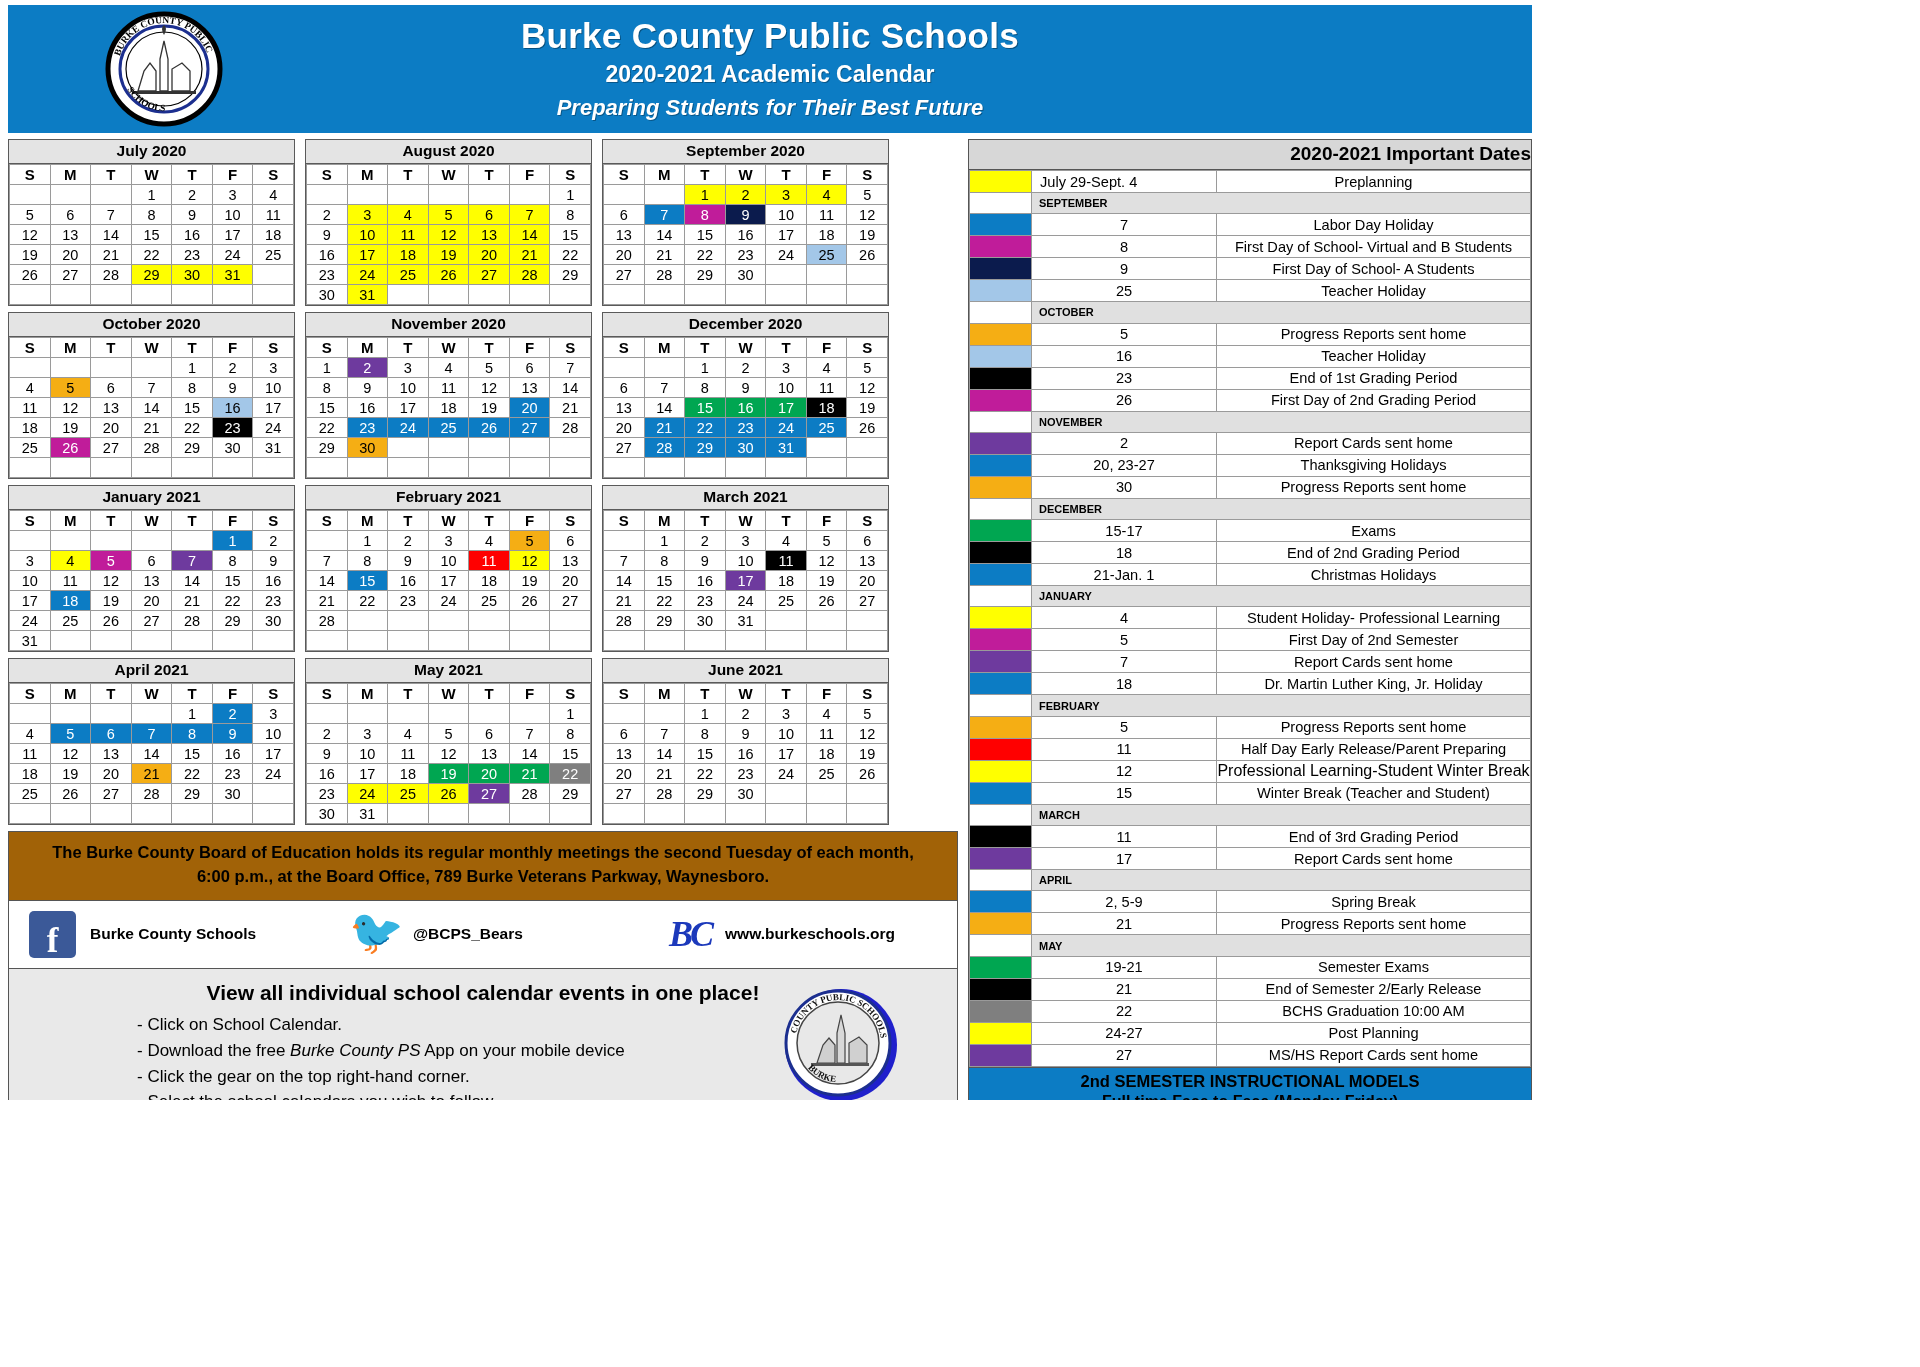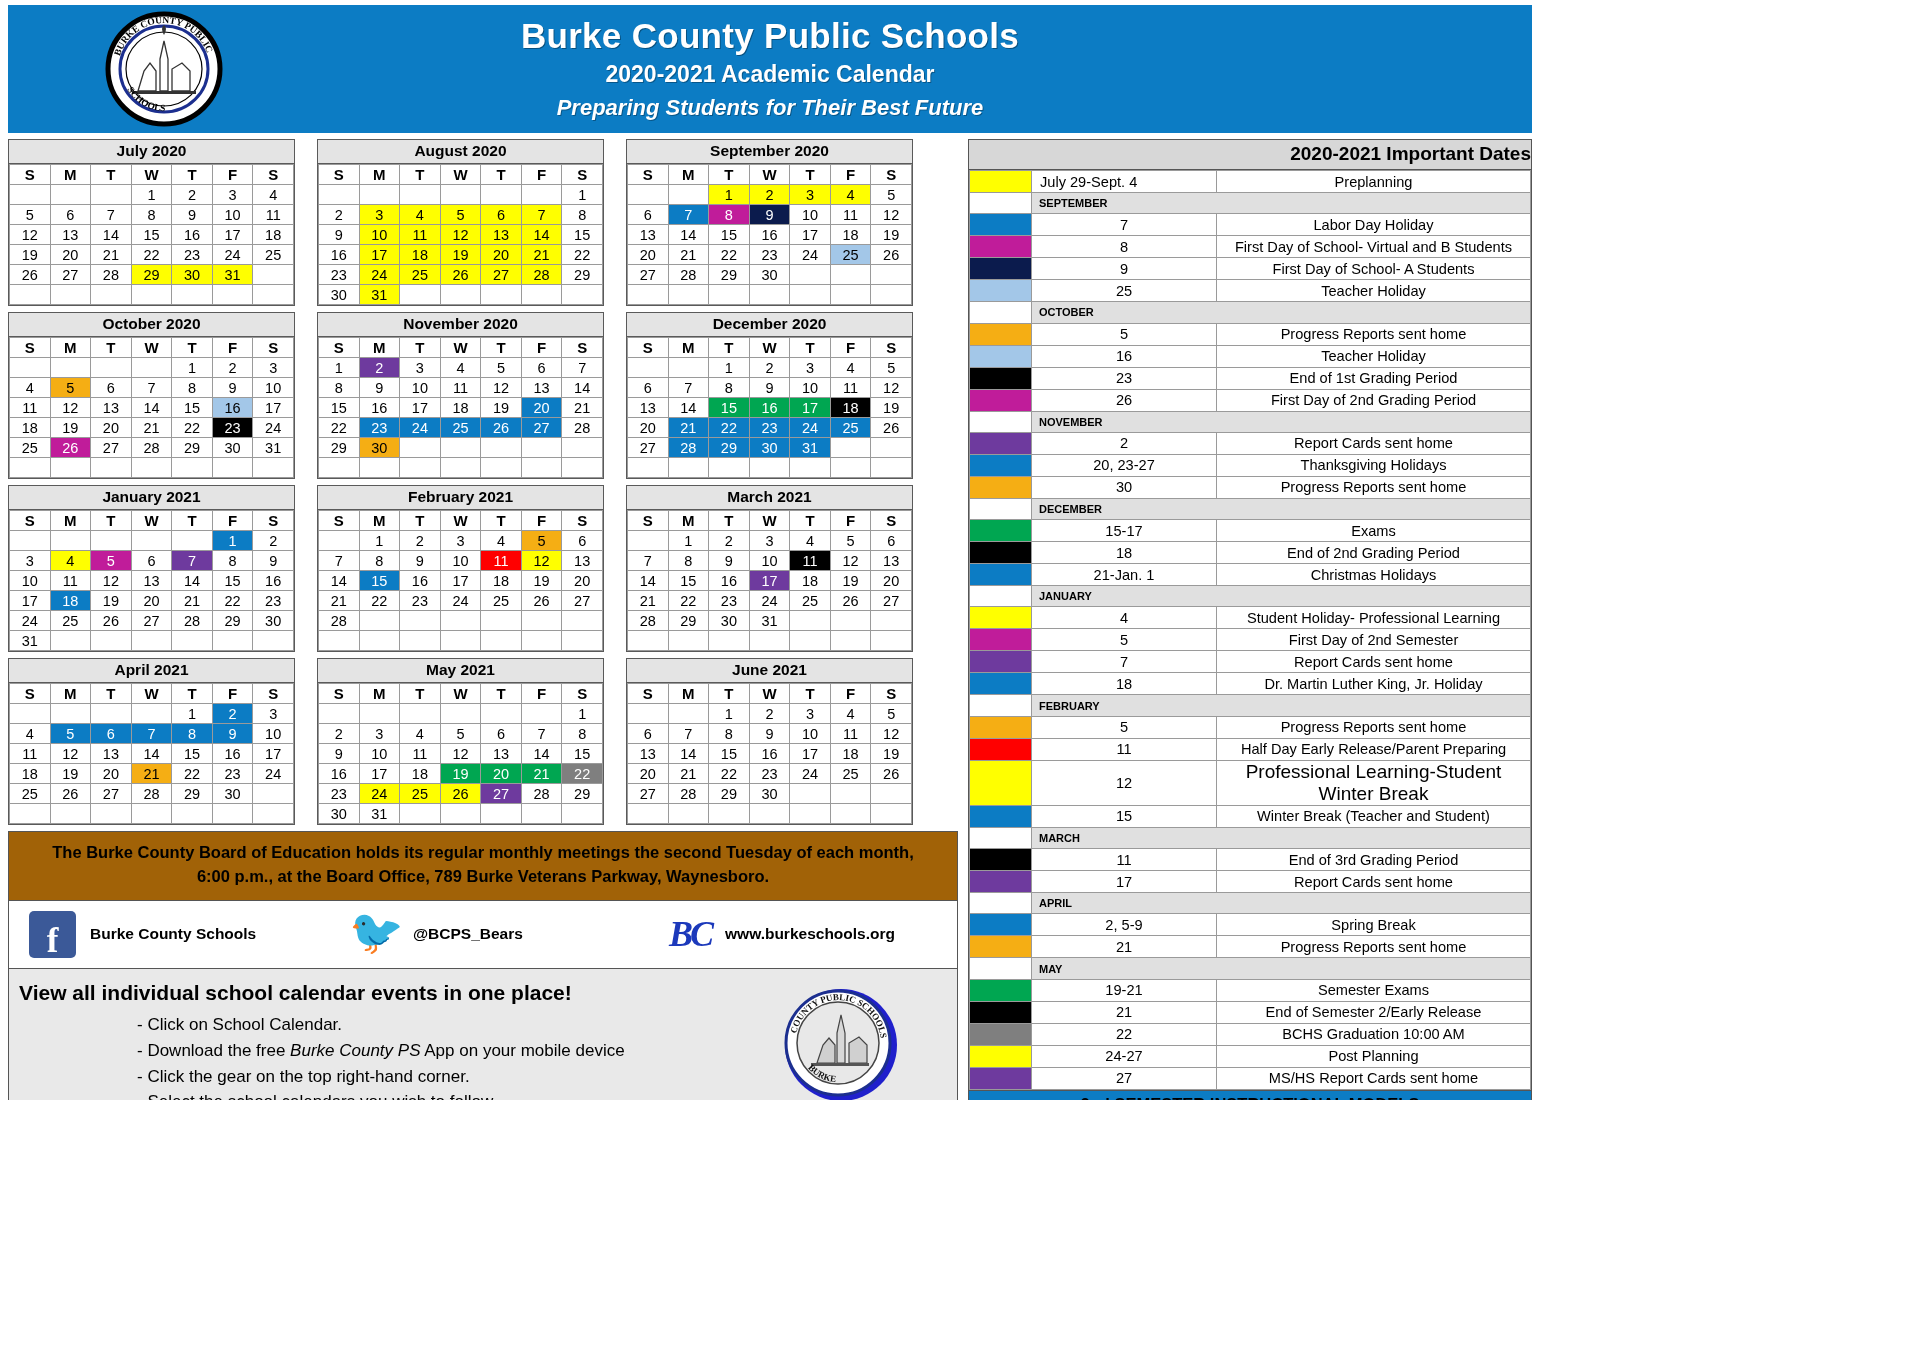--- a/index.html
+++ b/index.html
@@ -38,21 +38,21 @@
     color: #fff; font-size: 22px; font-weight: bold; font-style: italic; margin-top: 7px;
     text-shadow: 1px 1px 0 rgba(0,0,0,.3);
   }
 
   
   .body-wrap { display: flex; gap: 10px; }
   .left-col { width: 950px; }
   .right-col { width: 564px; }
 
   
-  .month-row { display: flex; gap: 22px; margin-bottom: 6px; }
+  .month-row { display: flex; gap: 10px; margin-bottom: 6px; }
   .month { width: 287px; border: 1px solid #5a5a5a; }
   .month-title {
     background: #e4e4e4; text-align: center; font-weight: bold; font-size: 15.5px;
     padding: 2px 0 3px 0; border-bottom: 1px solid #5a5a5a;
   }
   table.cal { width: 100%; border-collapse: collapse; table-layout: fixed; }
   table.cal th {
     font-size: 15px; font-weight: bold; text-align: center; height: 20px;
     border: 1px solid #9a9a9a;
   }
@@ -92,21 +92,21 @@
              color:#fff; font-size:35px; font-weight:bold; font-family:"Liberation Serif", serif;
              display:flex; align-items:flex-end; justify-content:center; line-height:1; }
   .tw-icon { width:50px; height:42px; color:#55acee; font-size:44px; line-height:.85; }
   .bc-icon { font-size:36px; font-weight:bold; font-style:italic; color:#1c39bb;
              font-family:"Liberation Serif", serif; letter-spacing:-3px; }
 
   .app-box {
     border:1px solid #555; border-top:none; background:#e9e9e9;
     padding:12px 10px 12px 10px; position:relative; min-height:148px;
   }
-  .app-box .hd { font-size:21px; font-weight:bold; margin-bottom:7px; }
+  .app-box .hd { text-align:center; font-size:21px; font-weight:bold; margin-bottom:7px; }
   .app-box ul { list-style:none; padding-left:118px; }
   .app-box li { font-size:17px; line-height:1.52; }
   .app-box li em { font-style:italic; }
   .app-seal { position:absolute; right:56px; top:16px; width:120px; height:120px; }
   .approved {
     border:1px solid #555; border-top:none; background:#fff; text-align:center;
     font-size:13px; font-weight:bold; padding:4px 0 5px 0;
   }
 
   
@@ -1268,21 +1268,21 @@
                   <span class="sw" style="background: rgb(255, 0, 0);"></span>
                 </td>
                 <td class="dnum">11</td>
                 <td class="ddesc">Half Day Early Release/Parent Preparing</td>
               </tr>
               <tr>
                 <td class="swatch">
                   <span class="sw" style="background: rgb(255, 255, 0);"></span>
                 </td>
                 <td class="dnum">12</td>
-                <td class="ddesc" style="font-size: 19px; margin-left: 16px;">Professional Learning-Student Winter Break</td>
+                <td class="ddesc" style="font-size: 16px; margin-left: 16px;">Professional Learning-Student Winter Break</td>
               </tr>
               <tr>
                 <td class="swatch">
                   <span class="sw" style="background: rgb(12, 124, 196);"></span>
                 </td>
                 <td class="dnum">15</td>
                 <td class="ddesc">Winter Break (Teacher and Student)</td>
               </tr>
               <tr class="mhdr">
                 <td class="swatch"></td>

